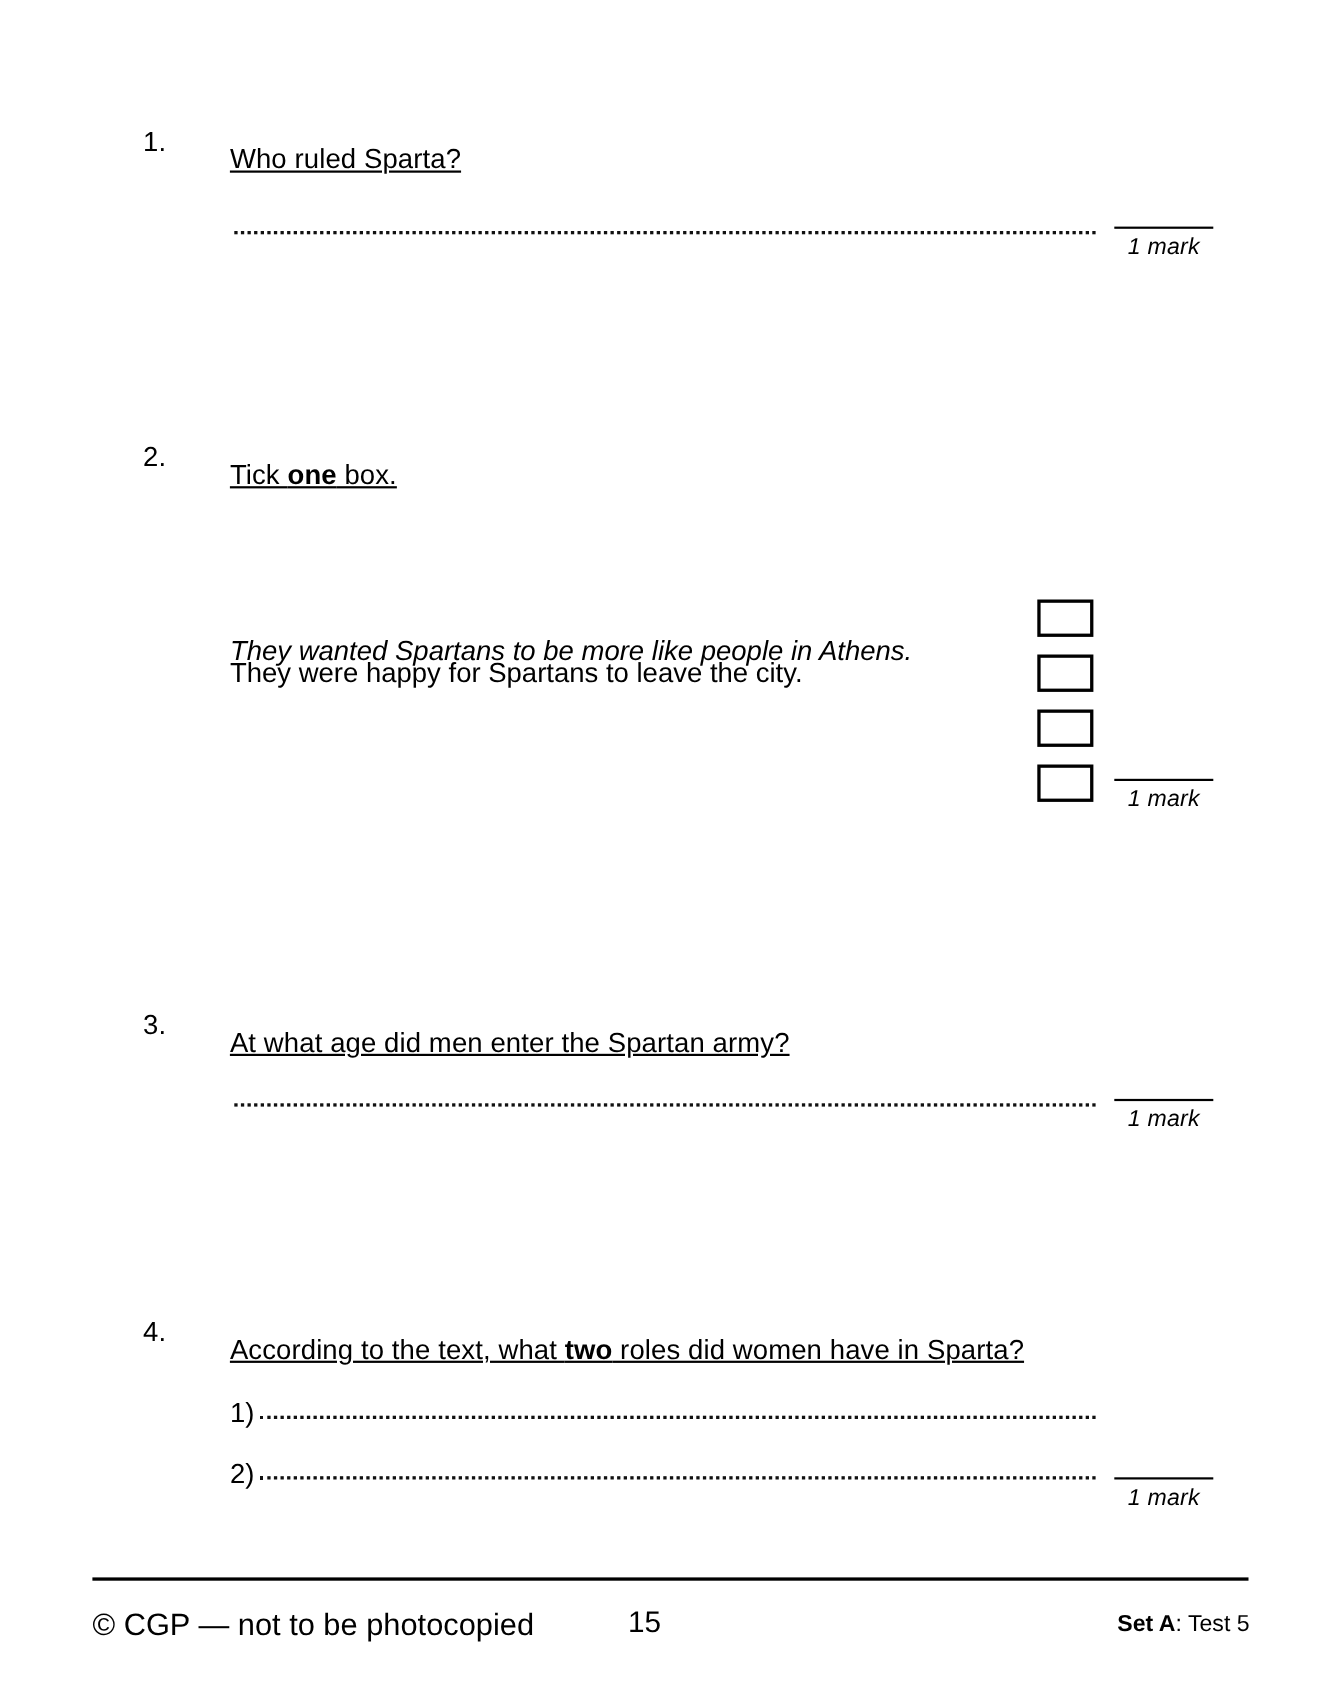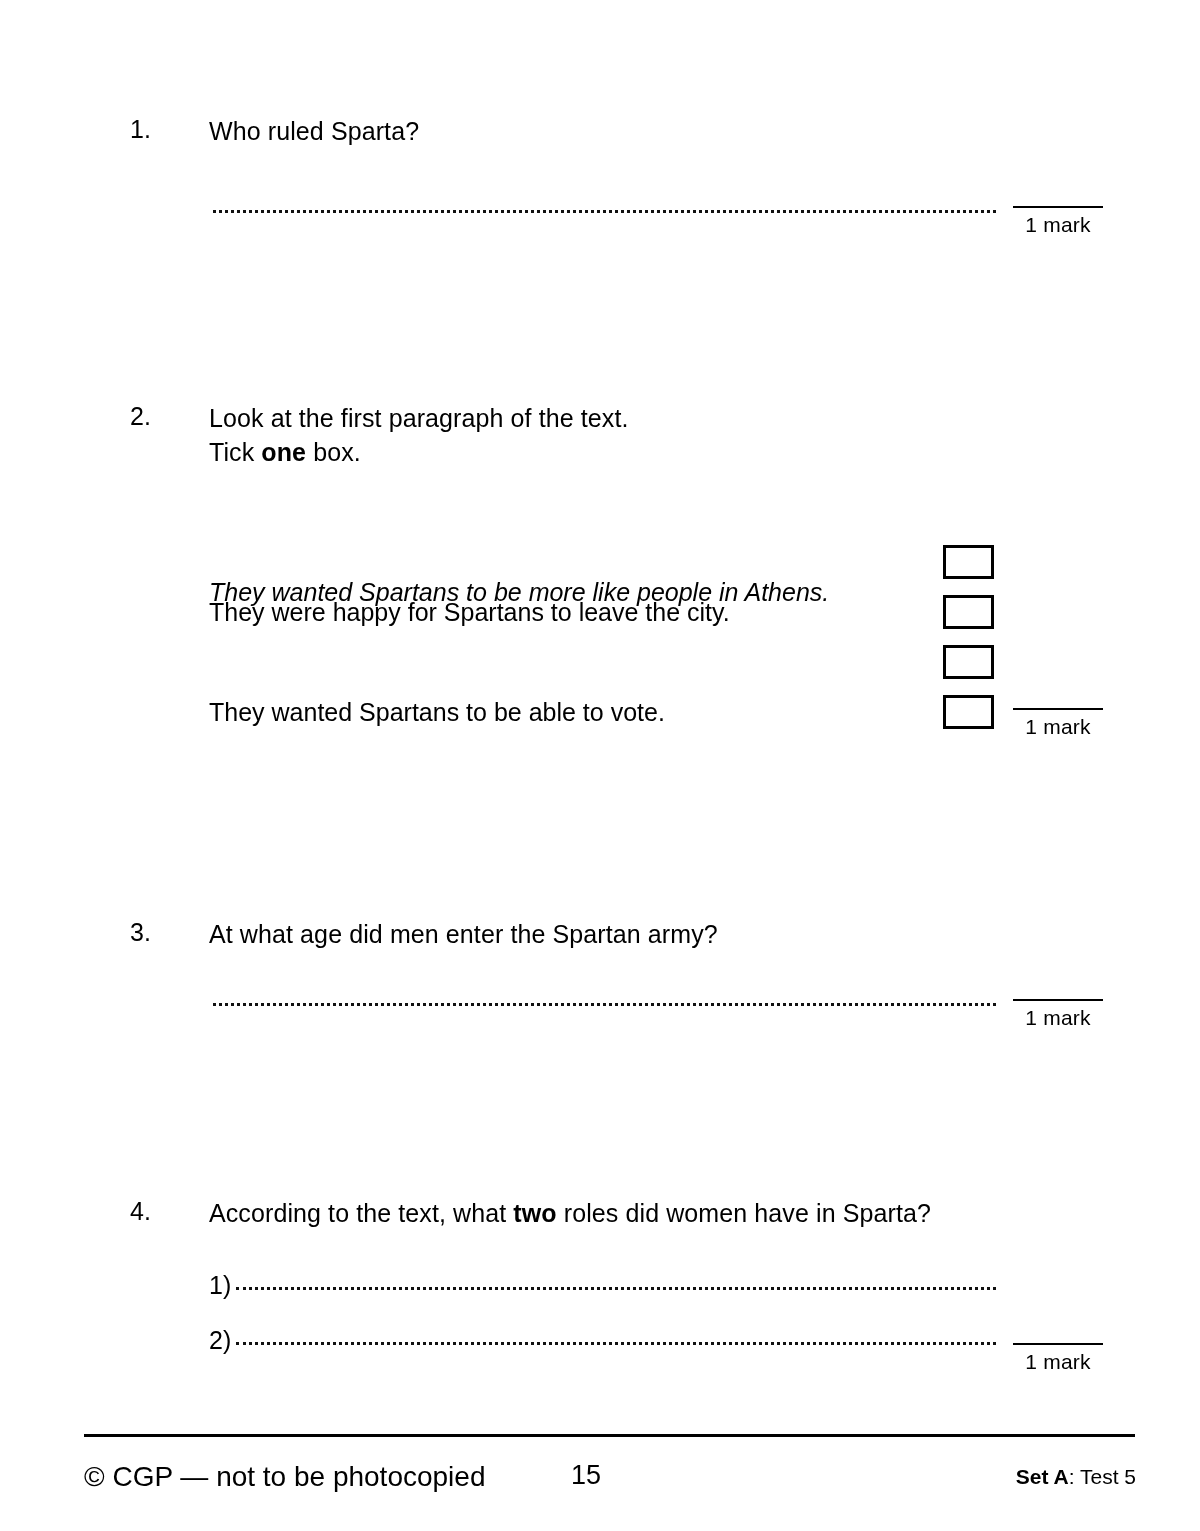--- a/index.html
+++ b/index.html
@@ -32,22 +32,23 @@
     left: 130px;
     top: 0;
     width: 70px;
     font-size: 25px;
     line-height: 34px;
     letter-spacing: 0.2px;
   }
   .q-body {
     position: absolute;
     left: 209px;
-    top: 2px;
+    top: 16px;
     width: 860px;
+    text-decoration: underline;
   }
   .q-line {
     font-size: 25px;
     line-height: 34px;
     letter-spacing: 0.1px;
     white-space: pre;
   }
   .q-line b { font-weight: bold; }
 
   
@@ -67,20 +68,21 @@
     left: 0;
     top: -20px;
     font-size: 25px;
   }
 
   
   .mark {
     position: absolute;
     width: 90px;
     text-align: center;
+    font-style: italic;
   }
   .mark-rule {
     width: 90px;
     height: 0;
     border-top: 2.5px solid #000000;
   }
   .mark-text {
     font-size: 21px;
     line-height: 30px;
     padding-top: 2px;
@@ -153,34 +155,32 @@
   </div>
   <div class="dots" style="left:213px; top:210px; width:783px;"></div>
   <div class="mark" style="left:1013px; top:206px;">
     <div class="mark-rule"></div>
     <div class="mark-text">1 mark</div>
   </div>
 
   <div class="question" style="top:399px;">
     <div class="q-num">2.</div>
     <div class="q-body">
-      <div class="q-line">Look at the first paragraph of the text.</div>
       <div class="q-line"><span>Tick </span><b>one</b><span> box.</span></div>
     </div>
   </div>
 
   <div class="option-text" style="top:575px;font-style:italic;">They wanted Spartans to be more like people in Athens.</div>
   <div class="tickbox" style="top:545px;"></div>
 
   <div class="option-text" style="top:595px;">They were happy for Spartans to leave the city.</div>
   <div class="tickbox" style="top:595px;"></div>
 
   <div class="tickbox" style="top:645px;"></div>
 
-  <div class="option-text" style="top:695px;">They wanted Spartans to be able to vote.</div>
   <div class="tickbox" style="top:695px;"></div>
 
   <div class="mark" style="left:1013px; top:708px;">
     <div class="mark-rule"></div>
     <div class="mark-text">1 mark</div>
   </div>
 
   <div class="question" style="top:915px;">
     <div class="q-num">3.</div>
     <div class="q-body">

